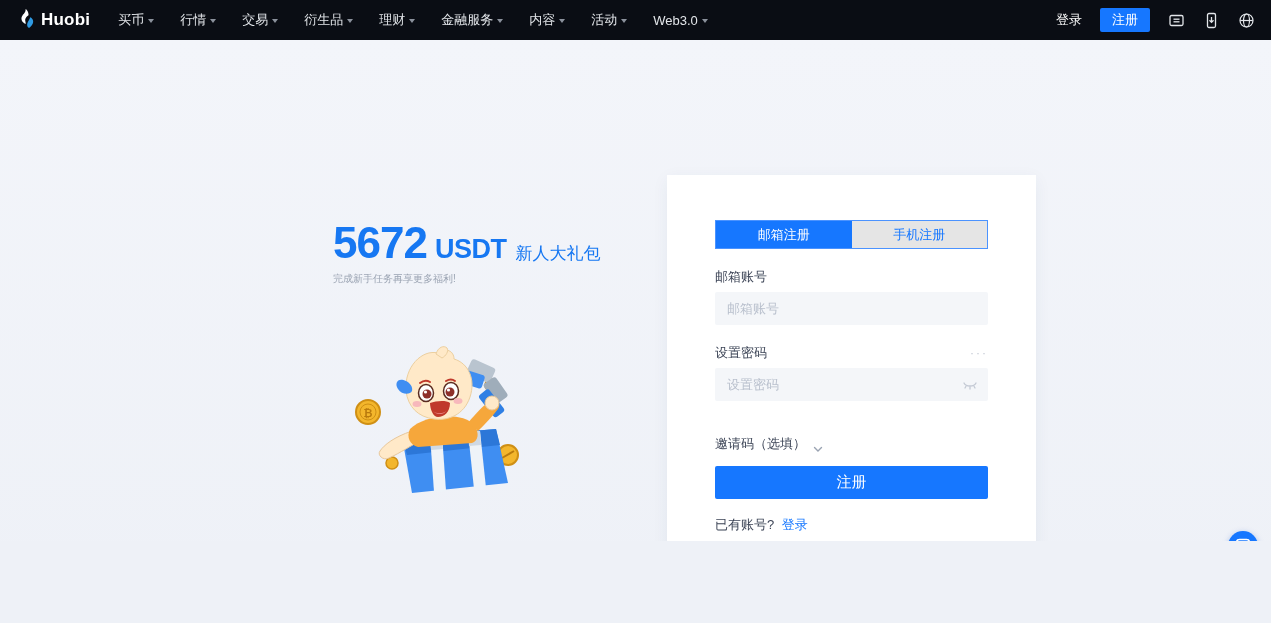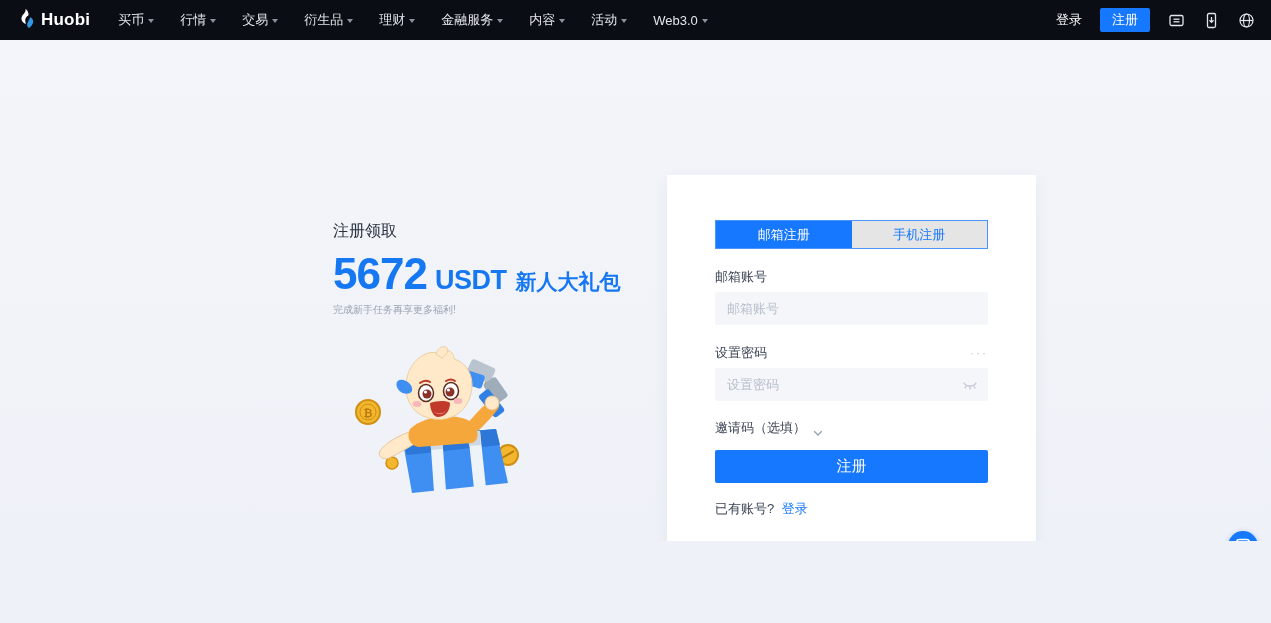--- a/index.html
+++ b/index.html
@@ -36,21 +36,21 @@
     background:linear-gradient(180deg,#f3f5fa 0%,#eef1f7 100%);
   }
   .footer-strip { position:absolute; left:0; right:0; bottom:0; height:33px; background:#ffffff; }
 
   
   .promo { position:absolute; left:333px; top:181px; }
   .promo-title { font-size:16px; color:#2b3340; margin-bottom:10px; }
   .promo-line { display:flex; align-items:flex-end; }
   .promo-amount { font-size:44px; line-height:1; font-weight:800; color:#1677f2; letter-spacing:-1px; }
   .promo-currency { font-size:27px; font-weight:800; color:#1677f2; margin-left:8px; letter-spacing:-.5px; }
-  .promo-subtitle { font-size:21px; font-weight:700; color:#1677f2; margin-left:9px; }
+  .promo-subtitle { font-size:17px; font-weight:400; color:#1677f2; margin-left:9px; }
   .promo-note { font-size:10px; color:#9aa3b2; margin-top:7px; }
   .mascot { position:absolute; left:350px; top:305px; width:190px; height:155px; }
 
   
   .card {
     position:absolute; left:667px; top:135px; width:369px; height:393px;
     background:#ffffff; box-shadow:0 4px 16px rgba(40,60,100,.06); padding:0 48px;
   }
   .tabs { margin-top:45px; height:29px; display:flex; border:1px solid #4b93ff; background:#fff; }
   .tab { flex:1; display:flex; align-items:center; justify-content:center; font-size:13px; cursor:pointer; color:#1677ff; background:#e5e5e5; }
@@ -59,21 +59,21 @@
   .field-label { font-size:13px; color:#3c4456; }
   .pw-dots { font-size:12px; color:#c3c9d4; letter-spacing:2px; cursor:pointer; line-height:6px; }
   .input-wrap { position:relative; margin-top:6px; }
   .text-input {
     width:100%; height:33px; background:#f4f6f9; border:none; border-radius:2px;
     padding:0 34px 0 12px; font-size:13px; color:#2b3340; outline:none;
     font-family:"Liberation Sans","DejaVu Sans",sans-serif;
   }
   .text-input::placeholder { color:#b9c0cd; }
   .eye-icon { position:absolute; right:10px; top:50%; transform:translateY(-50%); cursor:pointer; display:flex; }
-  .invite-row { display:flex; align-items:flex-end; gap:7px; margin-top:18px; cursor:pointer; }
+  .invite-row { display:flex; align-items:flex-end; gap:7px; margin-top:34px; cursor:pointer; }
   .invite-label { font-size:13px; color:#3c4456; }
   .chev { display:flex; margin-top:1px; }
   .agreement { margin-top:16px; font-size:13px; color:#3c4456; line-height:15px; }
   .agreement .link { color:#1677ff; cursor:pointer; }
   .submit-btn {
     margin-top:13px; width:100%; height:33px; background:#1677ff; color:#fff;
     border:none; border-radius:2px; font-size:15px; cursor:pointer;
     font-family:"Liberation Sans","DejaVu Sans",sans-serif;
   }
   .login-line { margin-top:17px; font-size:13px; color:#3c4456; }
@@ -166,21 +166,20 @@
           <ellipse cx="8.5" cy="8.5" rx="3" ry="6.5"></ellipse>
           <line x1="2.2" y1="8.5" x2="14.8" y2="8.5"></line>
         </svg>
       </span>
     </div>
   </div>
 
   <div class="main">
 
     <div class="promo">
-      <div class="promo-title">注册领取</div>
       <div class="promo-line">
         <span class="promo-amount">5672</span>
         <span class="promo-currency">USDT</span>
         <span class="promo-subtitle">新人大礼包</span>
       </div>
       <div class="promo-note">完成新手任务再享更多福利!</div>
     </div>
 
     <svg class="mascot" viewBox="0 0 190 155">
 

